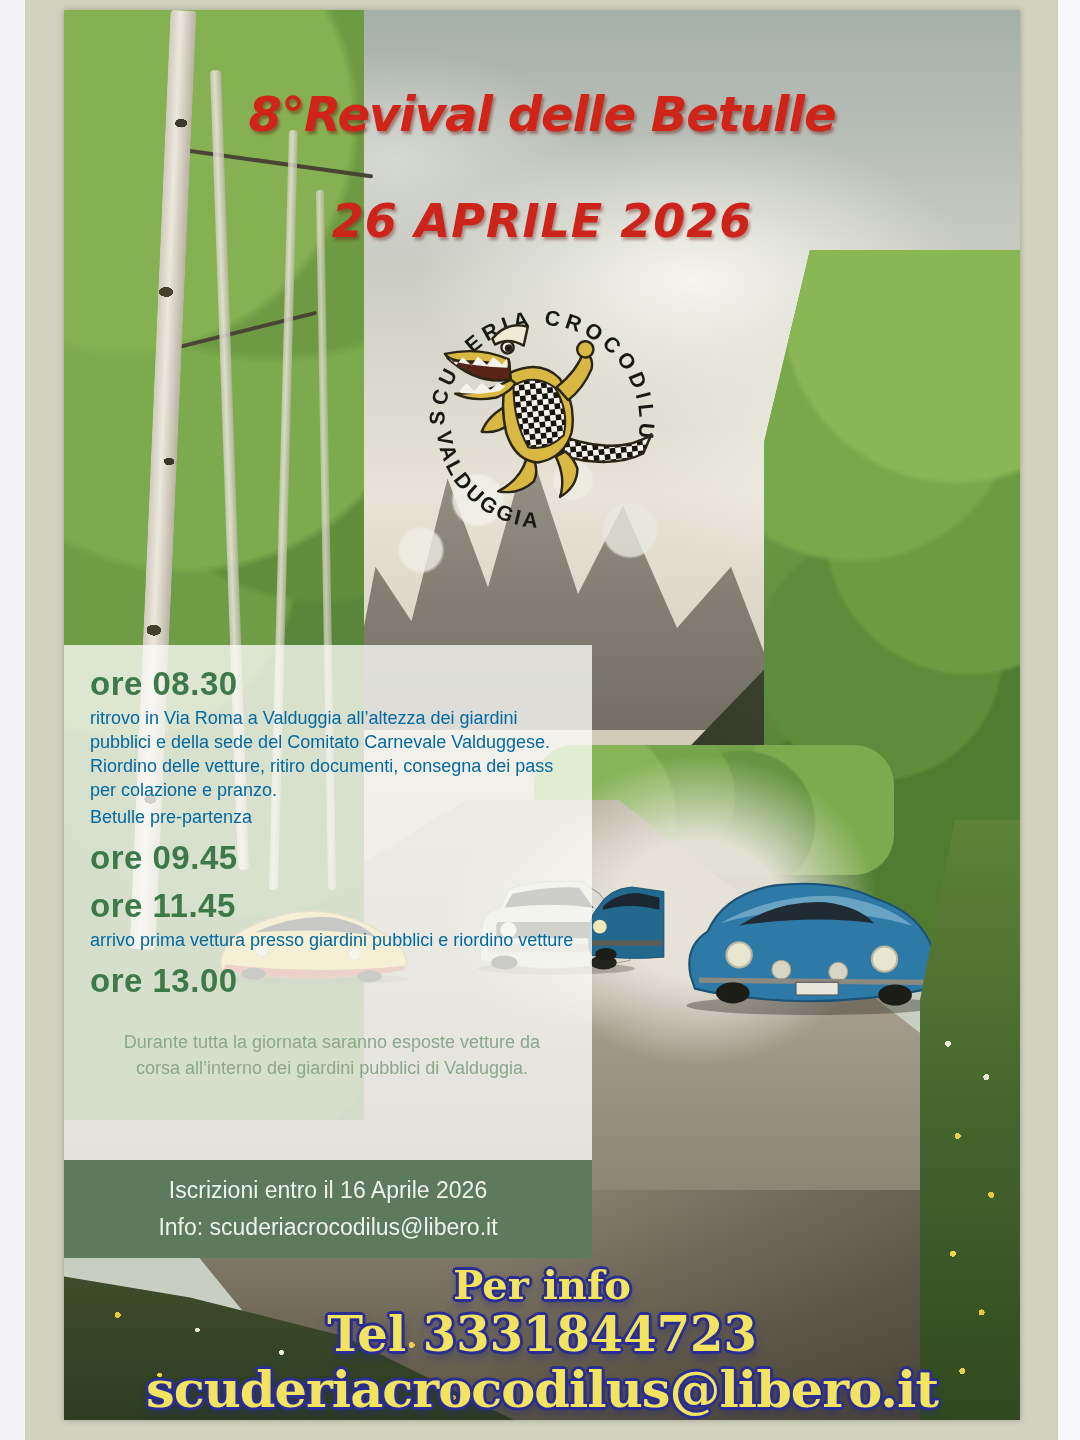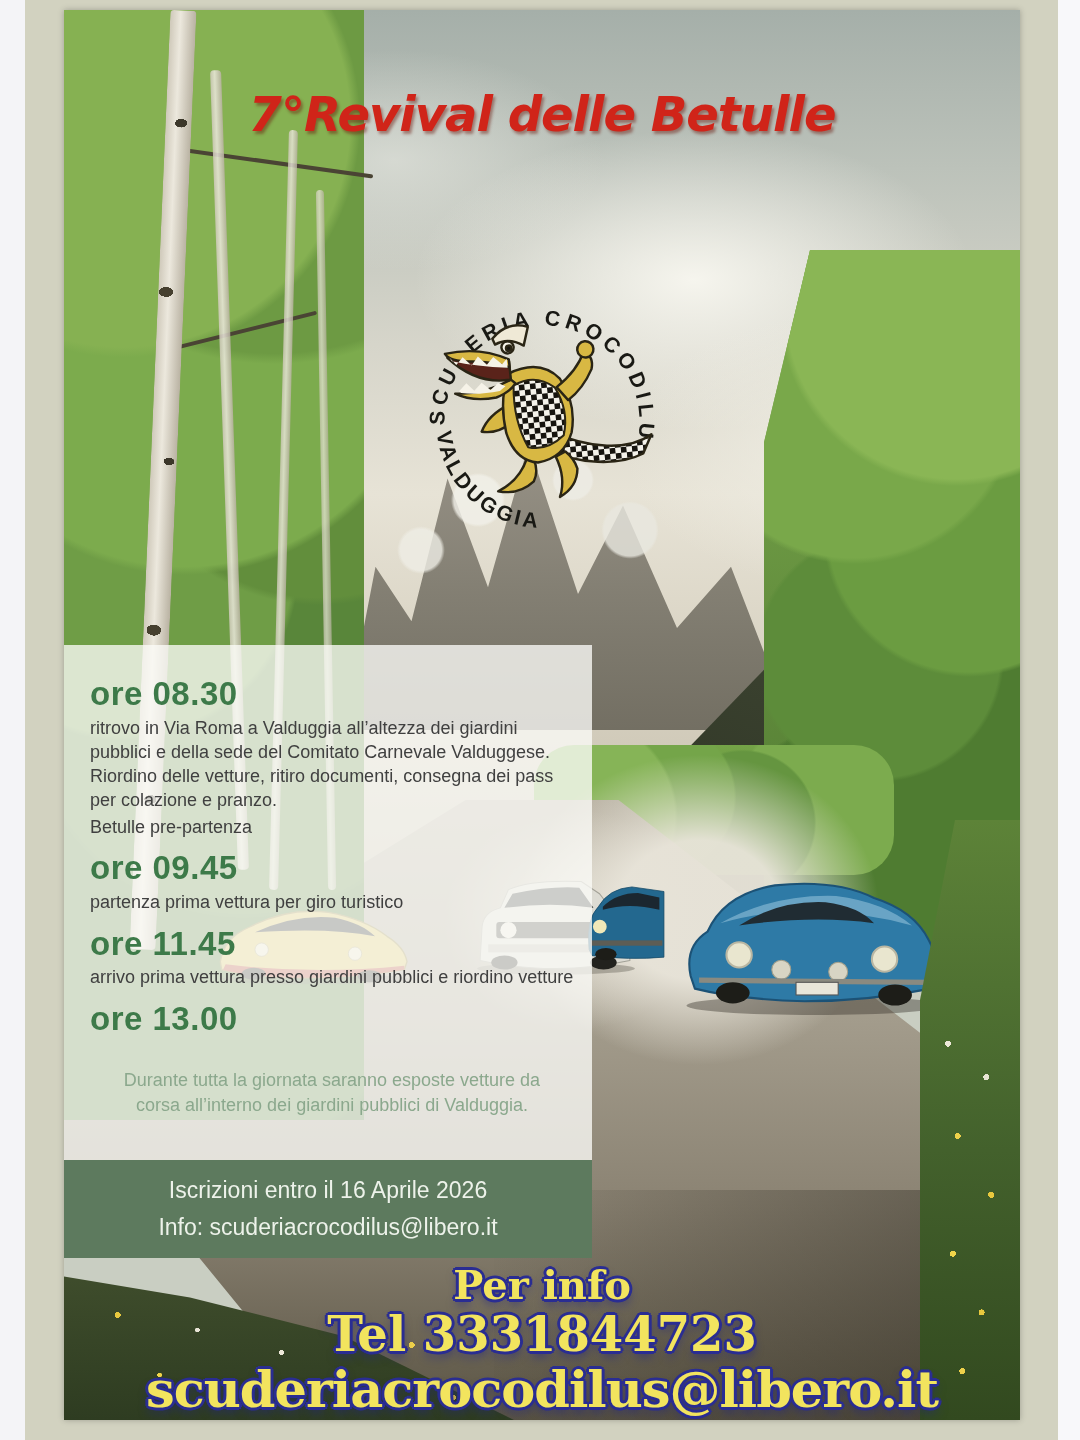--- a/index.html
+++ b/index.html
@@ -127,24 +127,24 @@
   .date{position:absolute;left:0;top:184px;width:100%;text-align:center;
     font-family:"DejaVu Sans",sans-serif;font-weight:bold;font-style:italic;
     font-size:46px;letter-spacing:1px;color:#cc241a;
     text-shadow:2px 3px 3px rgba(105,22,12,.4);}
   .logo{position:absolute;left:50%;top:262px;transform:translateX(-50%);width:244px;height:266px;}
   .logo svg{width:100%;height:100%;}
   .logo-arc-text{font-family:"Liberation Sans",sans-serif;font-weight:bold;font-size:21px;
     letter-spacing:4.5px;fill:#191914;}
   .logo-arc-bottom{letter-spacing:3px;}
   .panel{position:absolute;left:0;top:635px;width:528px;height:515px;
-    background:rgba(251,251,247,.78);padding:30px 18px 0 26px;box-sizing:border-box;}
+    background:rgba(251,251,247,.78);padding:20px 18px 0 26px;box-sizing:border-box;}
   .sched-time{font-size:33px;font-weight:bold;color:#3d7a49;letter-spacing:.5px;line-height:1.15;margin-top:10px;}
   .sched-time:first-child{margin-top:0;}
-  .sched-desc{font-size:18px;color:#404040;line-height:1.34;margin-top:3px;}
+  .sched-desc{font-size:18px;color:#0369a1;line-height:1.34;margin-top:3px;}
   .sched-note{font-size:18px;color:#8ba88d;line-height:1.4;text-align:center;margin-top:30px;padding:0 14px;}
   .banner{position:absolute;left:0;top:1150px;width:528px;height:98px;background:#5d7a5e;
     display:flex;flex-direction:column;justify-content:center;text-align:center;
     color:#edf2ea;font-size:23px;line-height:1.6;}
   .contact{position:absolute;left:0;bottom:2px;width:100%;text-align:center;
     font-family:"DejaVu Serif",serif;font-weight:bold;color:#f2e45e;}
   .contact .c1{font-size:40px;line-height:1.15;margin-top:24px;}
   .contact .c2{font-size:48px;line-height:1.1;}
   .contact .c3{font-size:51px;line-height:1.12;letter-spacing:-1px;}
   .outline{
@@ -226,21 +226,22 @@
     <rect x="112" y="118" width="40" height="12" fill="#e8e6da" stroke="#555"></rect>
     <ellipse cx="52" cy="128" rx="16" ry="10" fill="#1d1d18"></ellipse>
     <ellipse cx="206" cy="130" rx="16" ry="10" fill="#1d1d18"></ellipse>
   </svg>
 
   <div class="ph grass-bl"></div>
   <div class="ph grass-right"></div>
   <div class="ph flowers fl-bl"></div>
   <div class="ph flowers fl-br"></div>
 
-  <div class="title">7°Revival delle Betulle</div>
+  <div class="title">8°Revival delle Betulle</div>
+  <div class="date">26 APRILE 2026</div>
 
   <div class="logo">
     <svg viewBox="0 0 240 262">
       <defs>
         <pattern id="chk" width="11" height="11" patternUnits="userSpaceOnUse">
           <rect width="11" height="11" fill="#f4f2ea"></rect>
           <rect width="5.5" height="5.5" fill="#16140f"></rect>
           <rect x="5.5" y="5.5" width="5.5" height="5.5" fill="#16140f"></rect>
         </pattern>
         <path id="arcTop" d="M 26,168 A 96,96 0 1 1 214,168"></path>
@@ -271,21 +272,20 @@
         <path d="M78,62 Q94,46 114,54 L108,72 Q94,62 80,68 Z" fill="#efe9d6"></path>
       </g>
     </svg>
   </div>
 
   <div class="panel">
     <div class="sched-time">ore 08.30</div>
     <div class="sched-desc">ritrovo in Via Roma a Valduggia all’altezza dei giardini pubblici e della sede del Comitato Carnevale Valduggese. Riordino delle vetture, ritiro documenti, consegna dei pass per colazione e pranzo.</div>
     <div class="sched-desc">Betulle pre-partenza</div>
     <div class="sched-time">ore 09.45</div>
-    <div class="sched-desc">partenza prima vettura per giro turistico</div>
     <div class="sched-time">ore 11.45</div>
     <div class="sched-desc">arrivo prima vettura presso giardini pubblici e riordino vetture</div>
     <div class="sched-time">ore 13.00</div>
     <div class="sched-note">Durante tutta la giornata saranno esposte vetture da corsa all’interno dei giardini pubblici di Valduggia.</div>
   </div>
 
   <div class="banner">
     <div>Iscrizioni entro il 16 Aprile 2026</div>
     <div>Info: scuderiacrocodilus@libero.it</div>
   </div>

